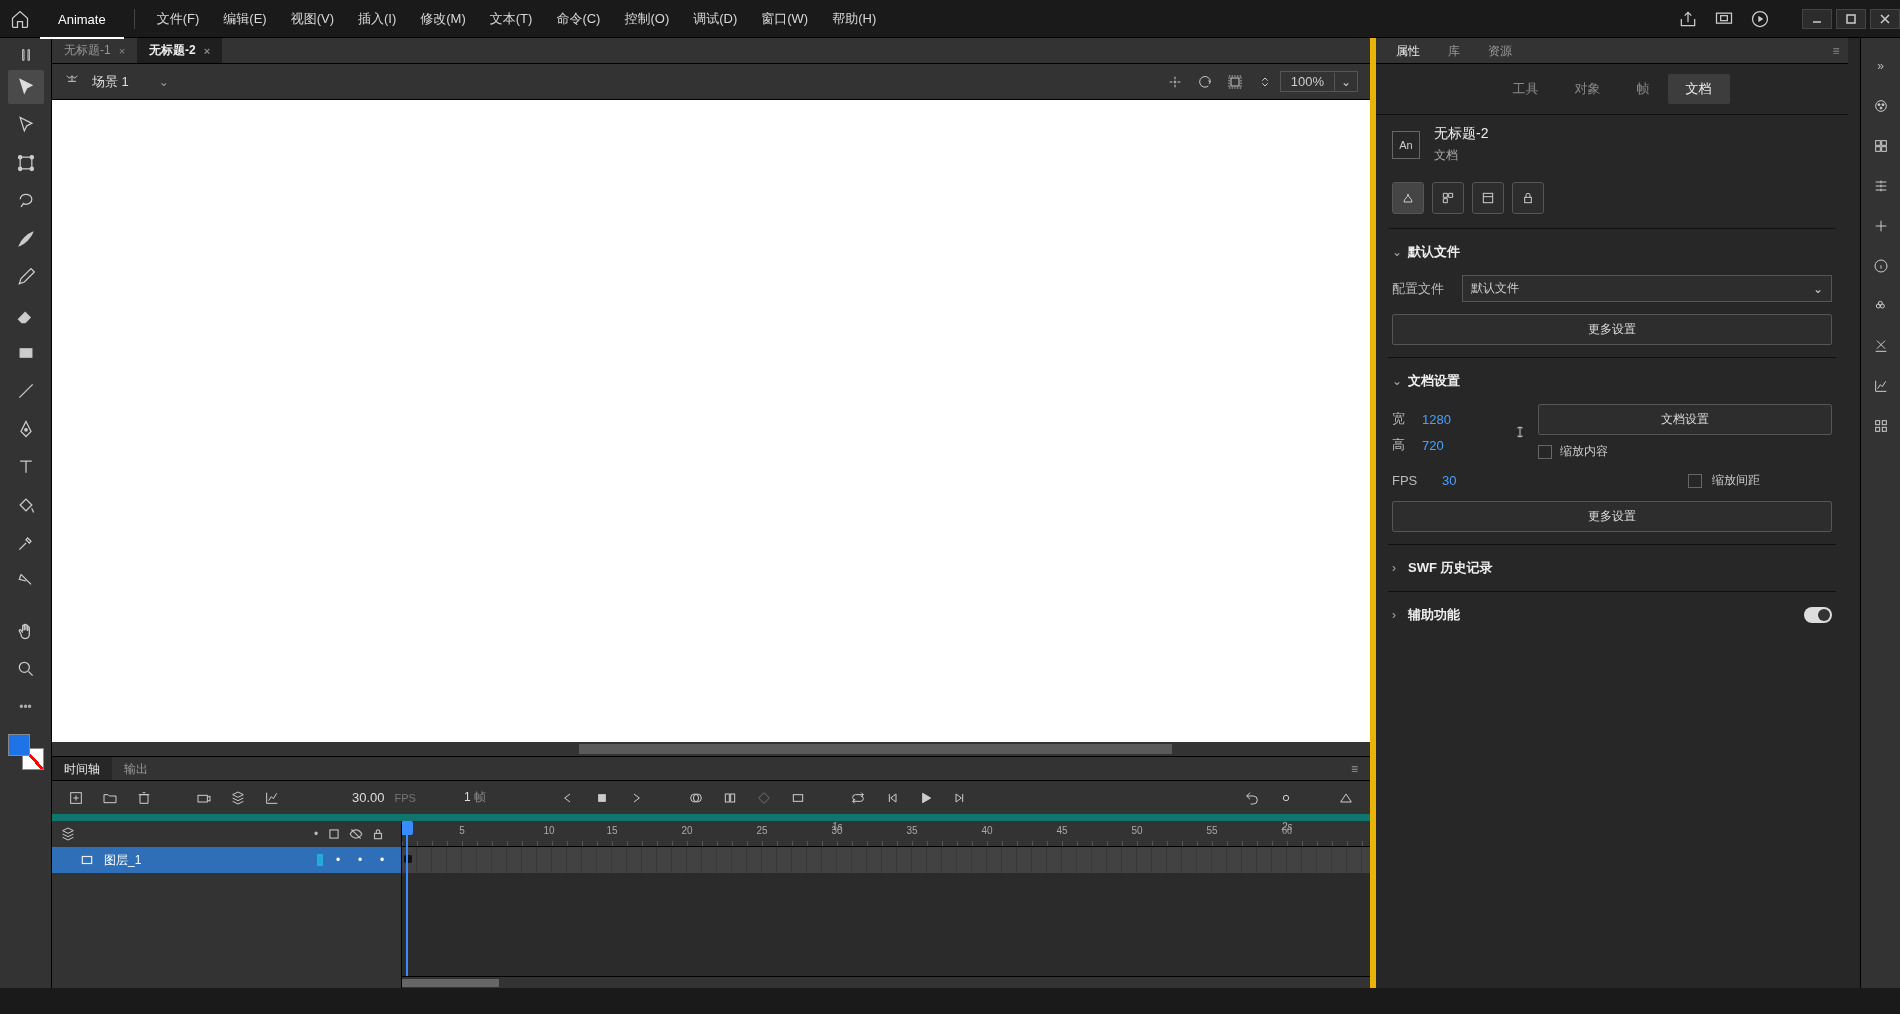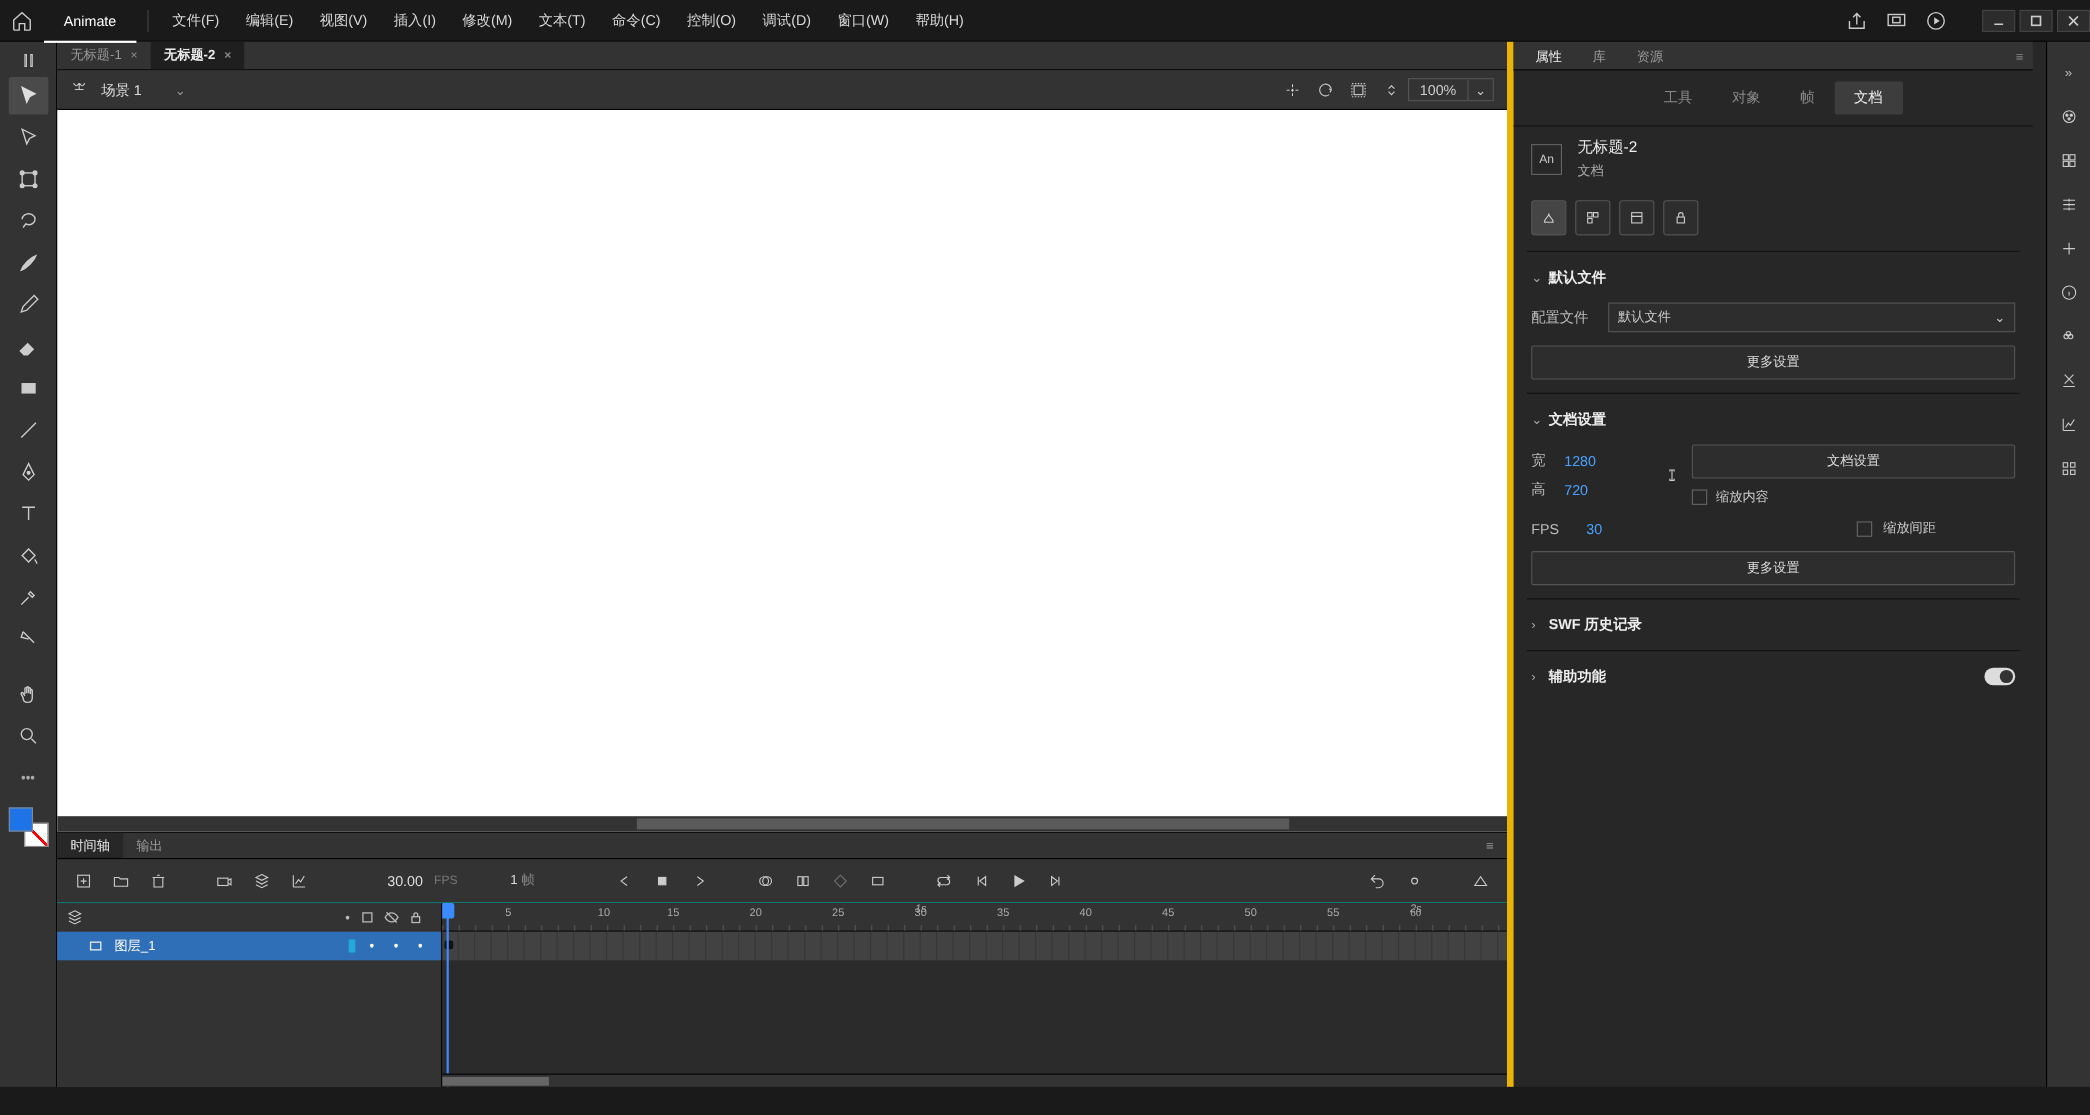--- a/index.html
+++ b/index.html
@@ -58,21 +58,21 @@
 .hscroll-track { position: absolute; left: 0; right: 0; bottom: 0; height: 14px; background: #333; }
 .hscroll-thumb { position: absolute; left: 40%; top: 2px; width: 45%; height: 10px; background: #5a5a5a; }
 
 
 .timeline-panel { height: 232px; background: #333; border-top: 1px solid #000; display: flex; flex-direction: column; }
 .tl-tabs { display: flex; height: 24px; border-bottom: 1px solid #000; }
 .tl-tab { padding: 0 12px; line-height: 24px; font-size: 12px; color: #999; }
 .tl-tab.active { color: #e8e8e8; background: #272727; }
 .tl-tabs .flex1 { flex: 1; }
 
-.tl-toolbar { height: 40px; display: flex; align-items: center; padding: 0 10px; gap: 6px; border-bottom: 1px solid #0f766e; }
+.tl-toolbar { height: 40px; display: flex; align-items: center; padding: 0 10px; gap: 6px; border-bottom: 7px solid #0f766e; }
 .tl-toolbar .ibtn { width: 28px; height: 28px; display: flex; align-items: center; justify-content: center; cursor: pointer; color:#ccc; }
 .tl-toolbar .gap { width: 20px; }
 .tl-toolbar .wide-gap { width: 50px; }
 .tl-toolbar .fps-val { color: #ddd; font-size: 13px; margin: 0 4px; }
 .tl-toolbar .fps-lbl { color: #777; font-size: 11px; margin-right: 10px; }
 .tl-toolbar .frame-seg { margin: 0 6px; color:#ddd; }
 .tl-toolbar .flex1 { flex: 1; }
 
 .tl-body { flex: 1; display: flex; min-height: 0; }
 .tl-layers { width: 350px; border-right: 1px solid #000; display: flex; flex-direction: column; }

